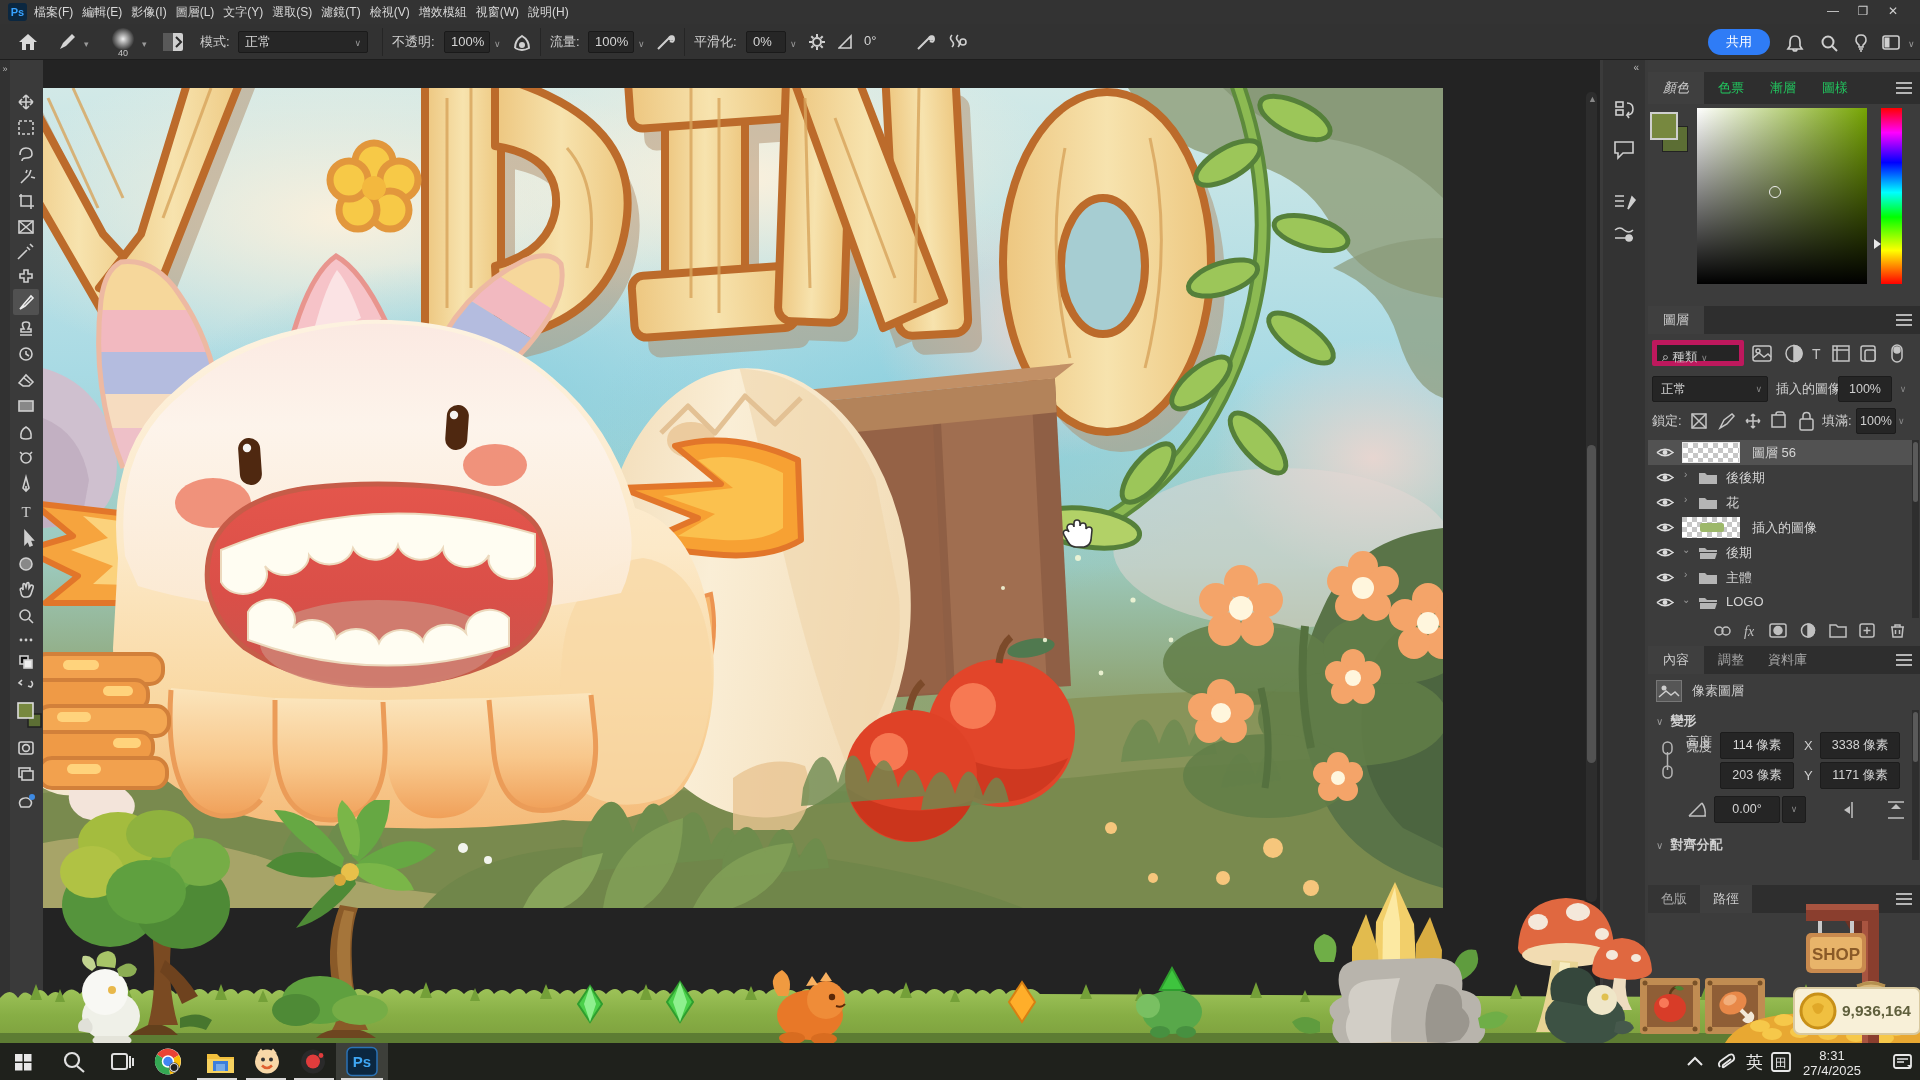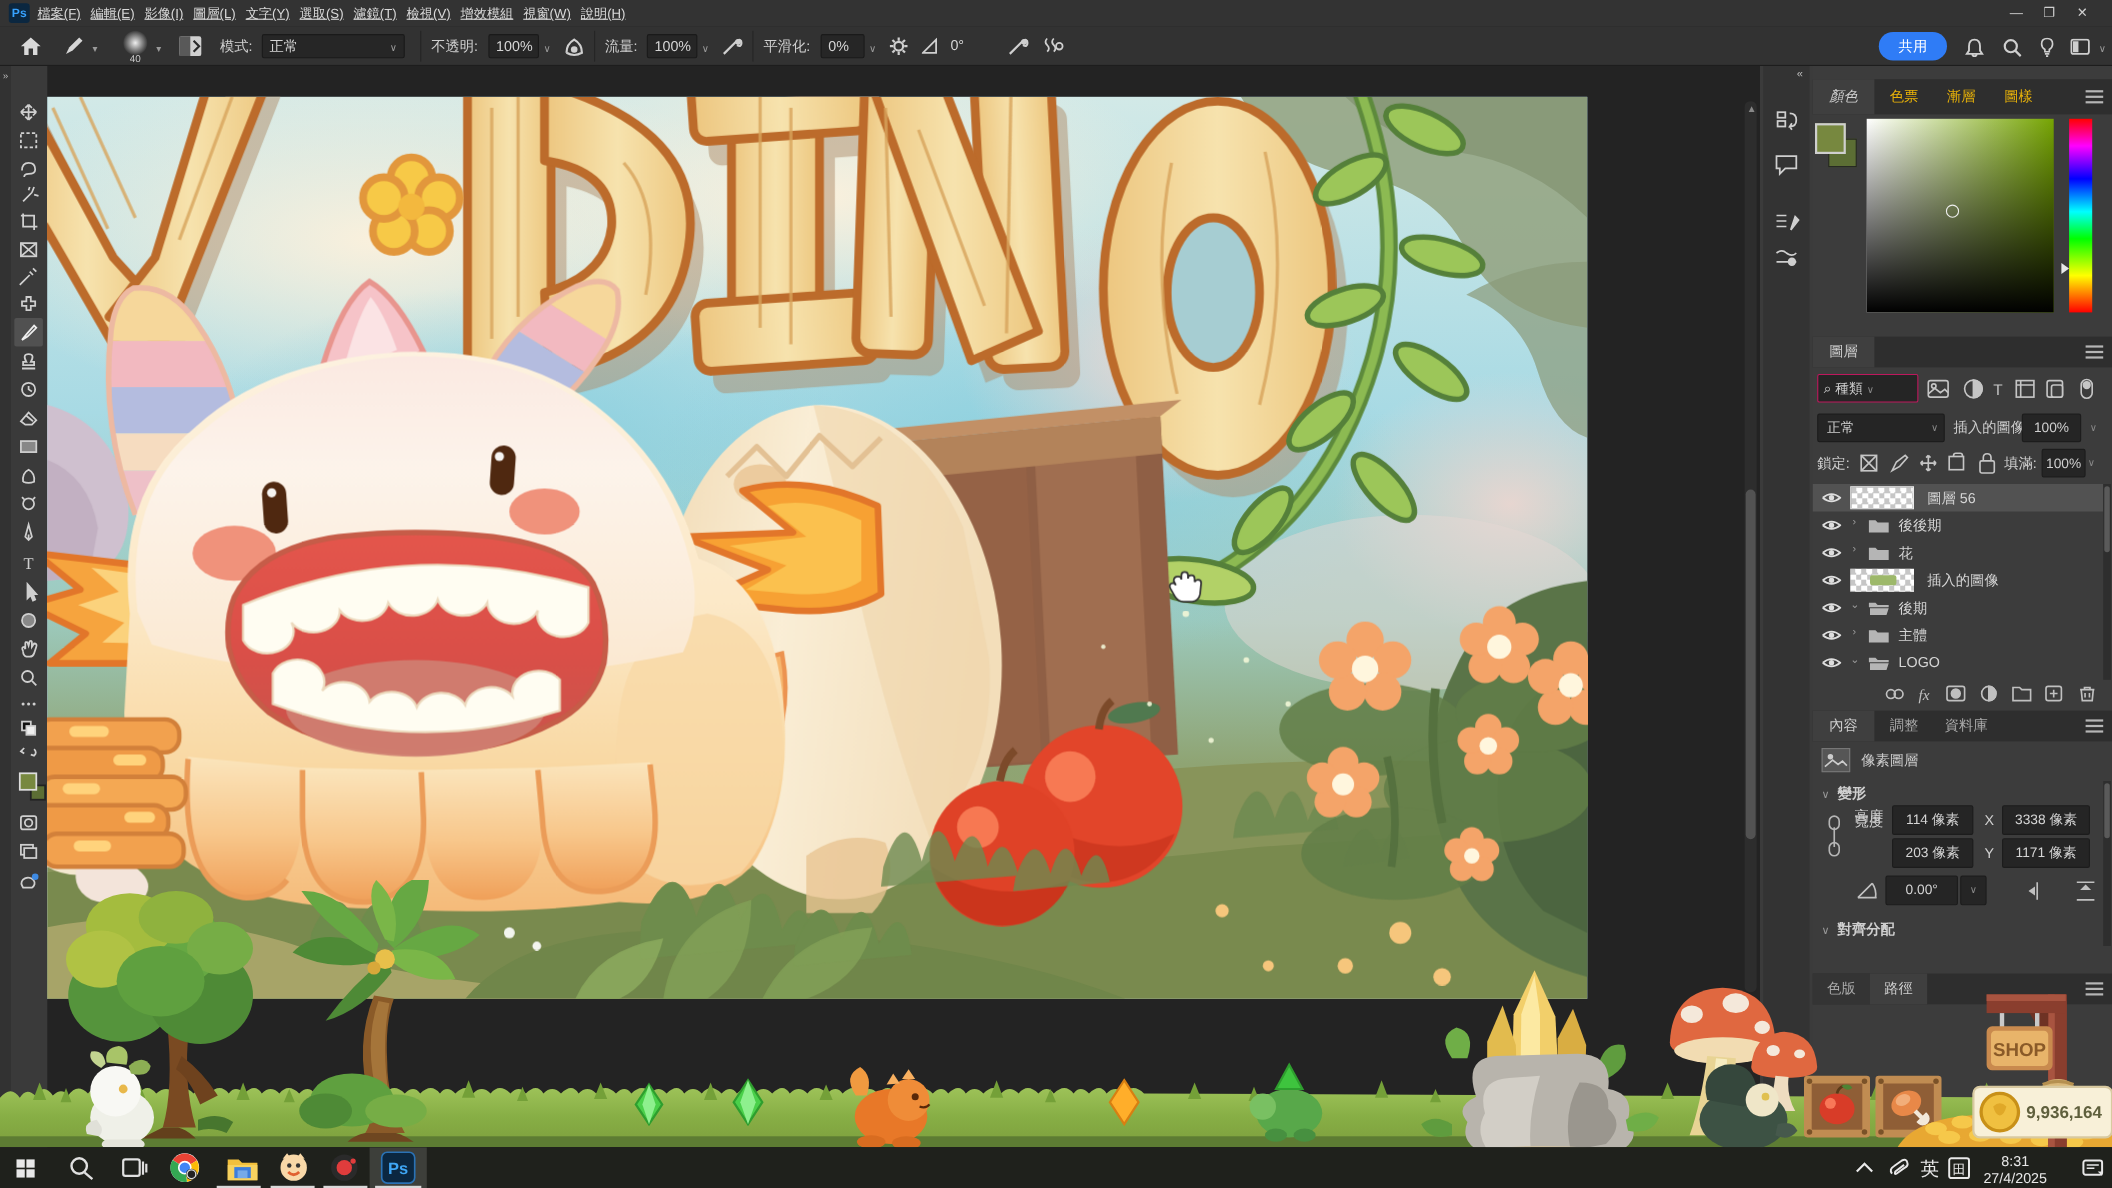--- a/index.html
+++ b/index.html
@@ -5,21 +5,21 @@
   html,body{margin:0;padding:0;width:1920px;height:1080px;overflow:hidden;background:#232323;
     font-family:"Liberation Sans",sans-serif;}
   *{box-sizing:border-box;}
   .abs{position:absolute;}
   #stage{position:relative;width:1920px;height:1080px;}
   
   #menubar{left:0;top:0;width:1920px;height:24px;background:#333333;color:#d9d9d9;font-size:13px;}
   #menubar .ps{position:absolute;left:8px;top:3px;width:19px;height:18px;background:#0b2740;border-radius:3px;
     color:#37a2ff;font-weight:bold;font-size:11px;text-align:center;line-height:18px;}
   #menubar .menus{position:absolute;left:34px;top:0;height:24px;line-height:24px;white-space:nowrap;font-size:12px;}
-  #menubar .menus span{margin-right:9px;text-decoration:underline;}
+  #menubar .menus span{margin-right:9px;}
   .wbtns{position:absolute;right:12px;top:0;height:24px;color:#cfcfcf;}
   .wbtns span{display:inline-block;width:30px;text-align:center;line-height:22px;font-size:12px;}
   
   #optbar{left:0;top:24px;width:1920px;height:36px;background:#323232;border-bottom:1px solid #1d1d1d;color:#cfcfcf;font-size:13px;}
   .opt-sep{position:absolute;top:4px;width:1px;height:28px;background:#252525;}
   .field{position:absolute;height:22px;background:#262626;border:1px solid #1a1a1a;border-radius:2px;
     color:#d5d5d5;font-size:13px;line-height:20px;padding:0 6px;}
   .drop{position:absolute;height:22px;background:#262626;border:1px solid #1a1a1a;border-radius:2px;color:#d5d5d5;
     font-size:13px;line-height:20px;padding:0 6px;}
   .dar{position:absolute;color:#9a9a9a;font-size:9px;}
@@ -719,38 +719,38 @@
               <path d="M-9 -5 q5 -4 9 0 q5 4 9 0 M-9 3 h18" stroke-width="1.5"></path>
               <circle cx="5" cy="3" r="3" fill="#cfcfcf"></circle>
             </g>
         </g>
       </svg>
     </div>
     <div class="abs" style="left:48px;top:0;width:272px;height:1020px;background:#3c3c3c;"></div>
 
     <div class="abs" style="left:48px;top:12px;width:272px;height:32px;background:#2e2e2e;"></div>
     <div class="abs panel-text" style="left:48px;top:12px;width:56px;height:32px;background:#3f3f3f;text-align:center;line-height:32px;font-style:italic;">顏色</div>
-    <div class="abs panel-text" style="left:104px;top:12px;width:168px;height:32px;line-height:32px;color:#eab308;">
+    <div class="abs panel-text" style="left:104px;top:12px;width:168px;height:32px;line-height:32px;color:#22c55e;">
       <span style="margin-left:14px;">色票</span><span style="margin-left:26px;">漸層</span><span style="margin-left:26px;">圖樣</span></div>
     <div class="abs" style="left:296px;top:22px;width:16px;height:12px;border-top:2px solid #b5b5b5;border-bottom:2px solid #b5b5b5;">
         <div style="margin-top:3px;border-top:2px solid #b5b5b5;"></div>
       </div>
     <div class="abs" style="left:62px;top:66px;width:26px;height:26px;background:#5c6e34;border:1px solid #222;"></div>
     <div class="abs" style="left:50px;top:52px;width:28px;height:28px;background:#77883f;border:2px solid #cfcfcf;"></div>
     <div class="abs" style="left:97px;top:48px;width:170px;height:176px;background:linear-gradient(to bottom,rgba(0,0,0,0) 0%,#000 100%),linear-gradient(to right,#fff 0%,#76a403 100%);"></div>
     <div class="abs" style="left:169px;top:126px;width:12px;height:12px;border:1.5px solid #eee;border-radius:50%;"></div>
     <div class="abs" style="left:281px;top:48px;width:21px;height:176px;background:linear-gradient(to bottom,#f00 0%,#f0f 14%,#00f 31%,#0ff 48%,#0f0 62%,#ff0 81%,#f00 100%);"></div>
     <div class="abs" style="left:274px;top:179px;width:0;height:0;border-left:7px solid #e8e8e8;border-top:5px solid transparent;border-bottom:5px solid transparent;"></div>
 
     <div class="abs" style="left:48px;top:246px;width:272px;height:28px;background:#2e2e2e;"></div>
     <div class="abs panel-text" style="left:48px;top:246px;width:56px;height:28px;background:#3f3f3f;text-align:center;line-height:28px;">圖層</div>
     <div class="abs" style="left:296px;top:254px;width:16px;height:12px;border-top:2px solid #b5b5b5;border-bottom:2px solid #b5b5b5;">
         <div style="margin-top:3px;border-top:2px solid #b5b5b5;"></div>
       </div>
-    <div class="abs" style="left:52px;top:280px;width:92px;height:26px;background:#252525;border:1px solid #be185d;border-radius:2px;color:#cfcfcf;font-size:12.5px;line-height:24px;">
+    <div class="abs" style="left:52px;top:280px;width:92px;height:26px;background:#252525;border:5px solid #be185d;border-radius:2px;color:#cfcfcf;font-size:12.5px;line-height:24px;">
       <span style="margin-left:5px;">⌕</span> 種類 <span style="color:#888;font-size:9px;">∨</span></div>
     <svg class="abs" style="left:150px;top:282px;" width="162" height="24" viewBox="0 0 162 24">
       <g stroke="#c5c5c5" stroke-width="1.5" fill="none">
         <rect x="3" y="4" width="18" height="15" rx="2"></rect>
           <circle cx="8" cy="9" r="2"></circle>
           <path d="M3 16 l6 -5 l5 4 l4 -3 l3 3"></path>
         <g transform="translate(34,0)">
             <circle cx="10" cy="11.5" r="8"></circle>
             <path d="M10 3.5 a8 8 0 0 1 0 16 z" fill="#c5c5c5"></path>
           </g>

